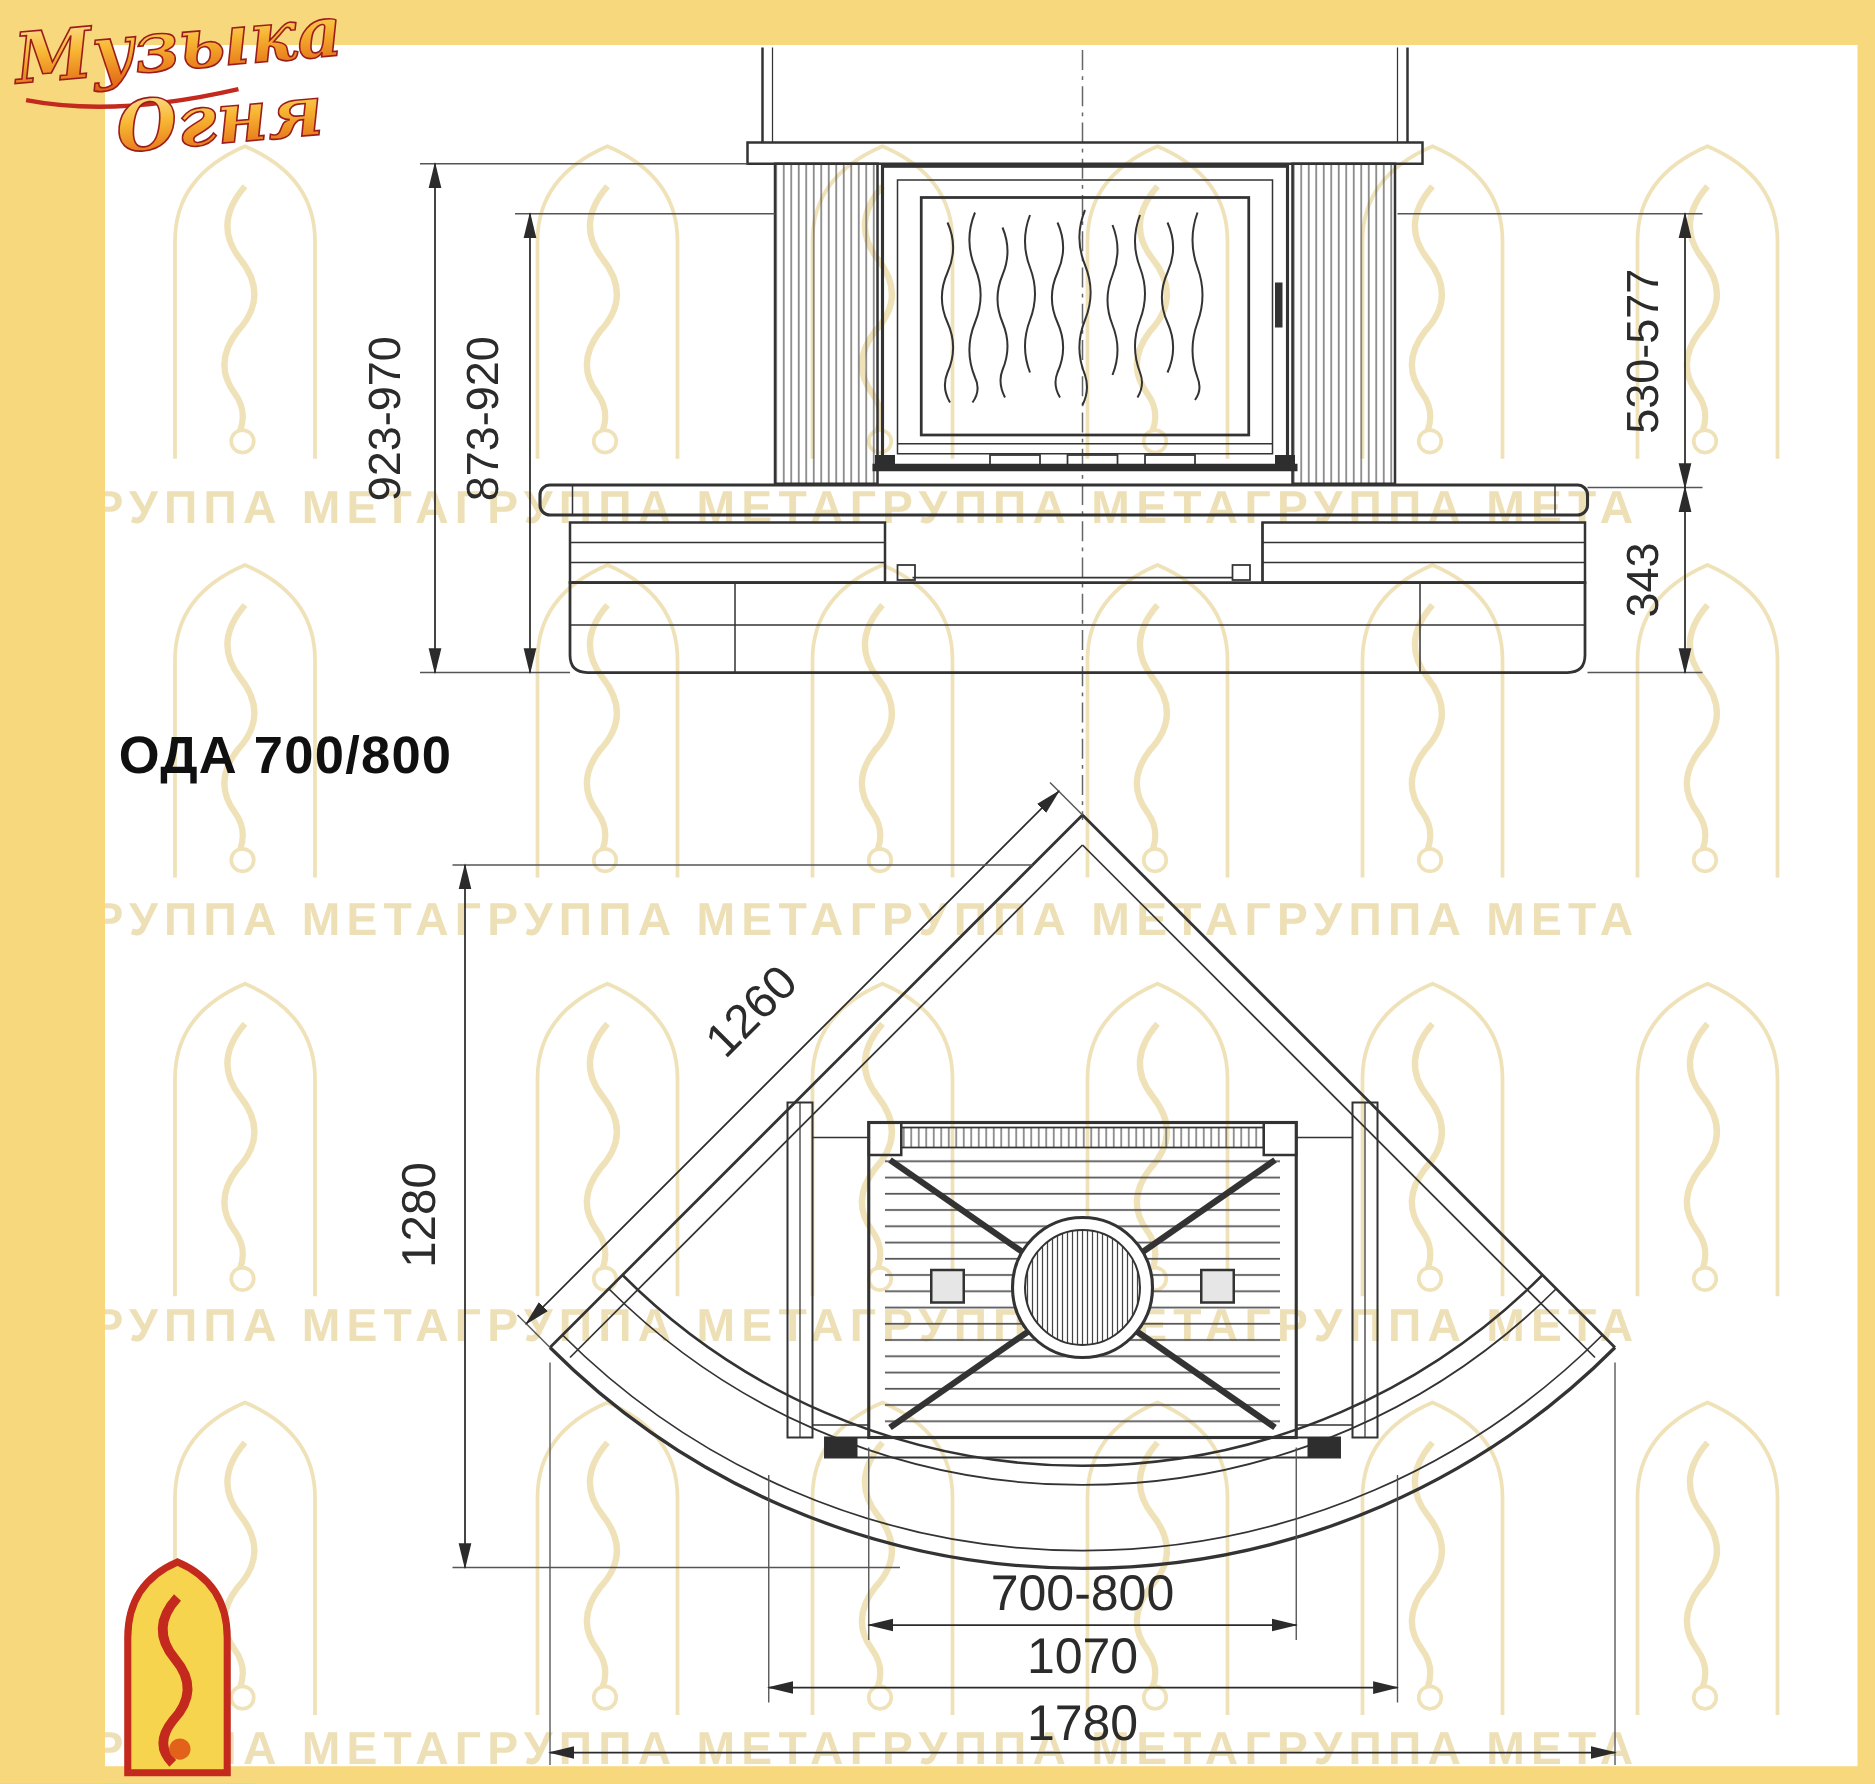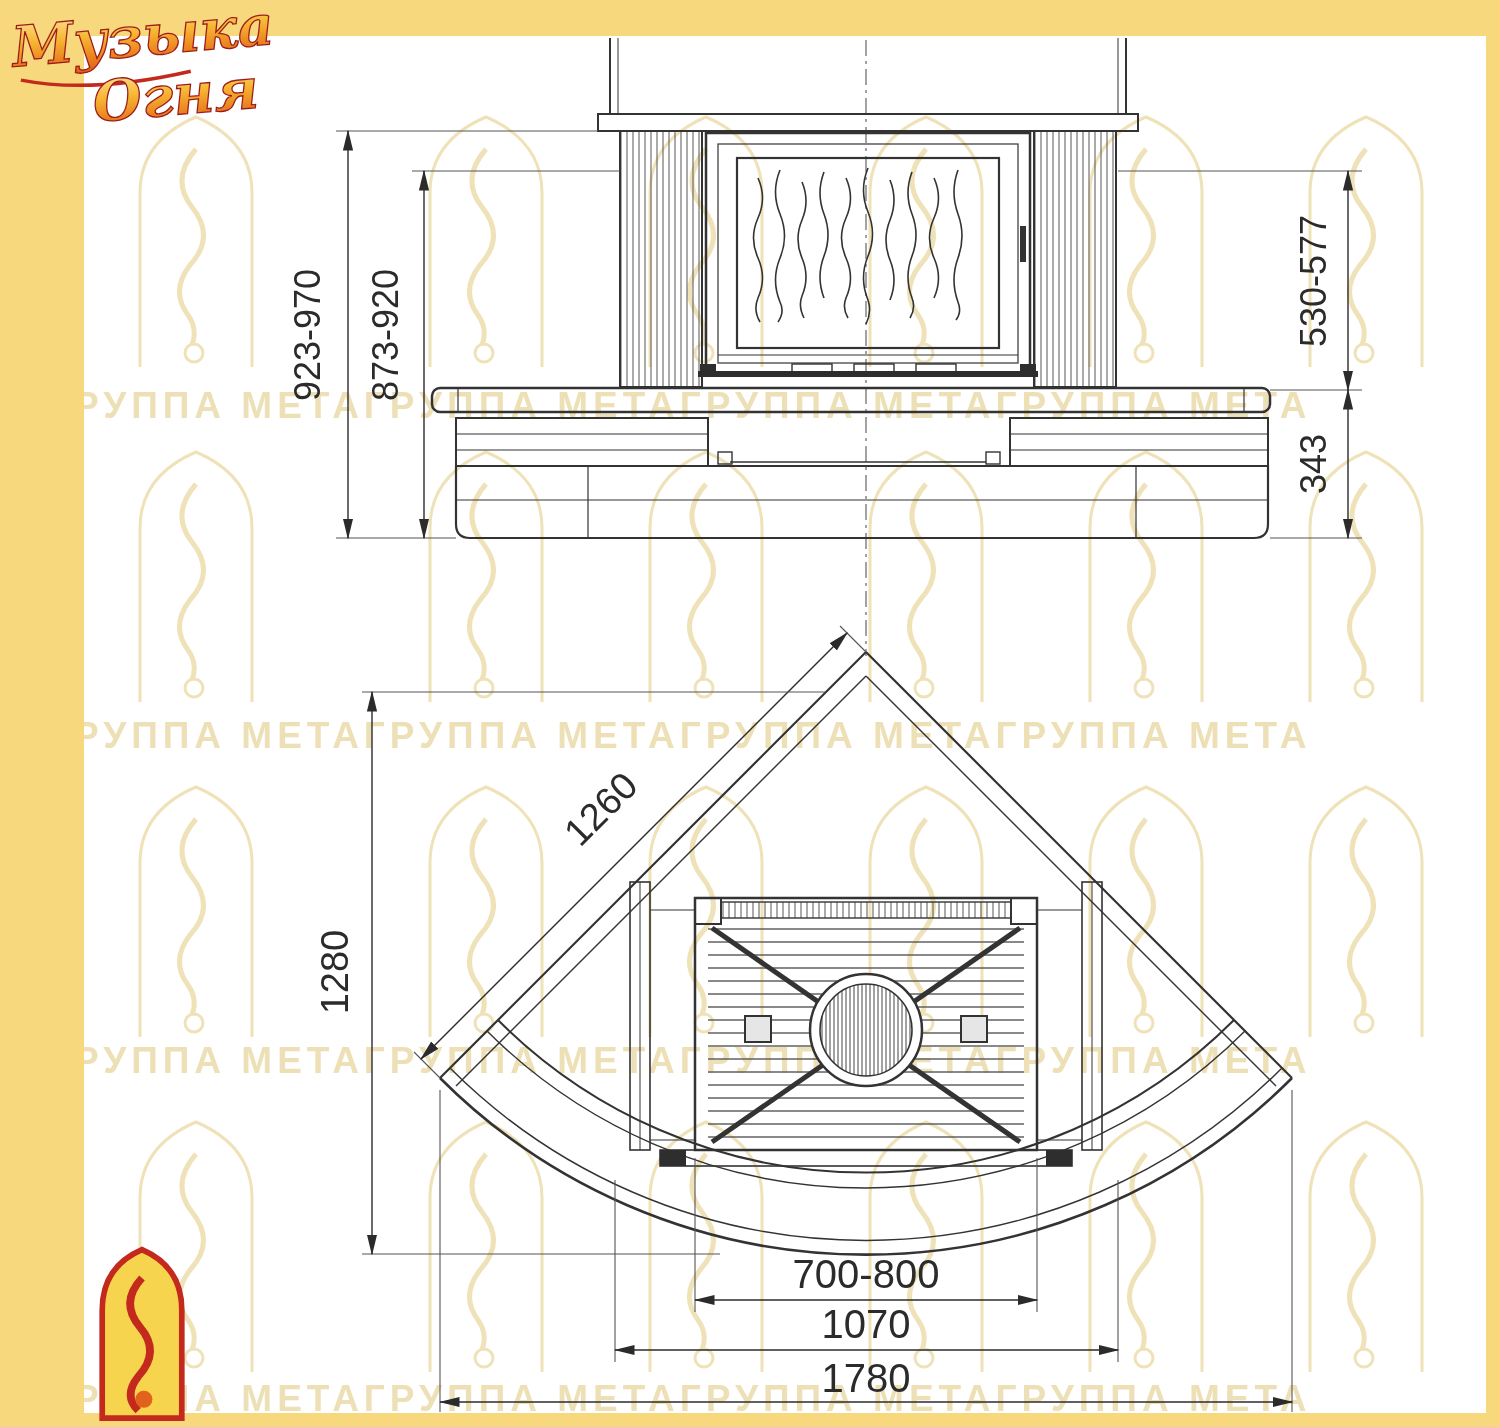--- a/index.html
+++ b/index.html
@@ -230,20 +230,21 @@
         <text class="dim" x="866" y="1392" font-size="40" text-anchor="middle" stroke="none">1780</text>
       </g>
     </g>
   </svg>
 
   <div class="frame frame-top"></div>
   <div class="frame frame-left"></div>
   <div class="frame frame-right"></div>
   <div class="frame frame-bottom"></div>
 
+  <div class="model-label">ОДА 700/800</div>
 
   <svg class="brand-logo" width="280" height="150" viewBox="0 0 280 150">
     <defs>
       <linearGradient id="goldg" x1="0" y1="0" x2="0" y2="1">
         <stop offset="0" stop-color="#ffe9a8"></stop>
         <stop offset="0.45" stop-color="#f7b733"></stop>
         <stop offset="1" stop-color="#e05a10"></stop>
       </linearGradient>
     </defs>
     <g transform="rotate(-5 20 70)">

